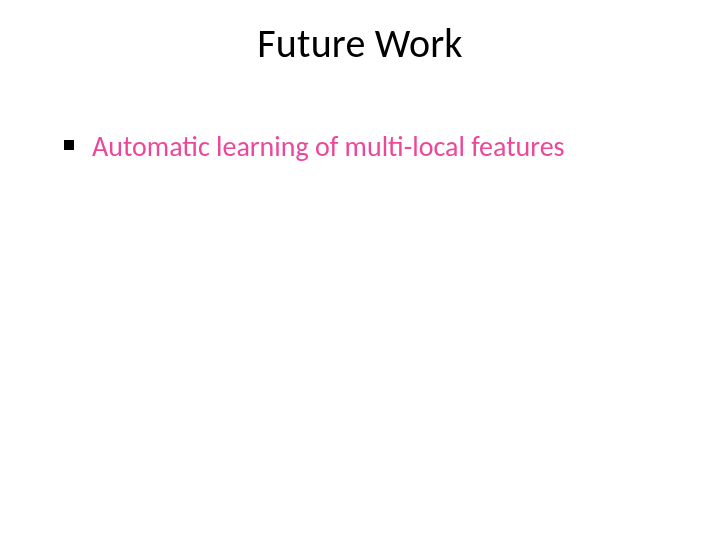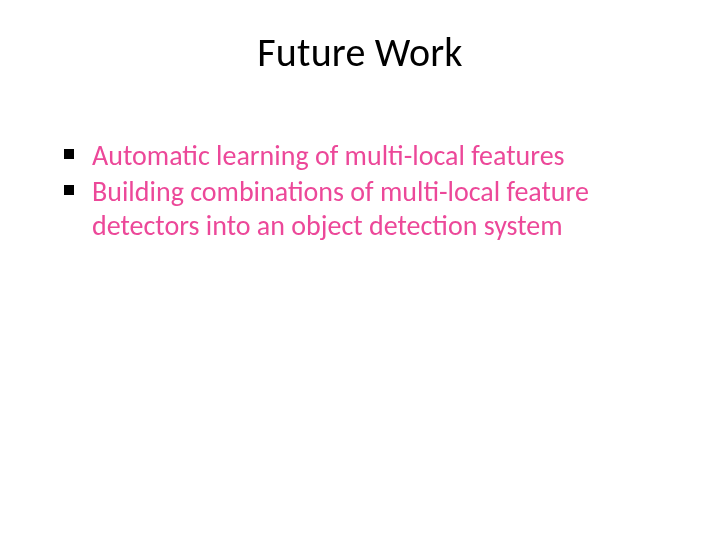--- a/index.html
+++ b/index.html
@@ -11,21 +11,21 @@
       width: 720px;
       height: 540px;
       background: #ffffff;
       font-family: Calibri, "Segoe UI", Arial, sans-serif;
       color: #000000;
       overflow: hidden;
     }
     .slide {
       width: 100%;
       height: 100%;
-      padding: 28px 50px 40px 50px;
+      padding: 19px 50px 40px 50px;
       border-radius: 23px;
     }
     .title {
       font-size: 40px;
       font-weight: 400;
       text-align: center;
       margin-bottom: 62px;
       letter-spacing: 0.2px;
     }
     .bullets {
@@ -50,15 +50,14 @@
       background: #000000;
     }
   </style>
 </head>
 <body>
 
 <div class="slide">
   <h1 class="title">Future Work</h1>
   <ul class="bullets">
     <li>Automatic learning of multi-local features</li>
-    <li>Building combinations of multi-local feature detectors into an object detection system</li>
   </ul>
 </div>
 
 </body></html>

